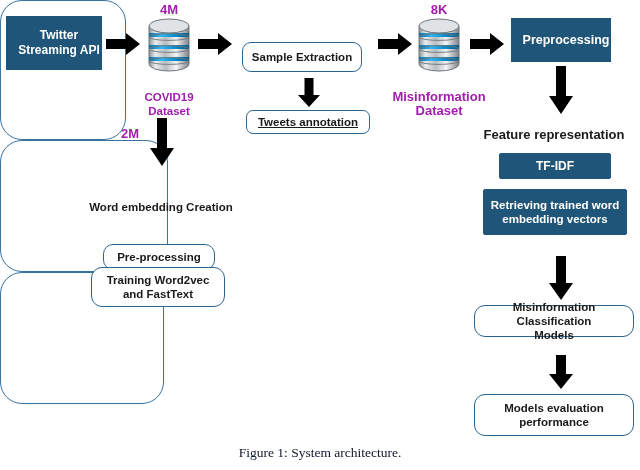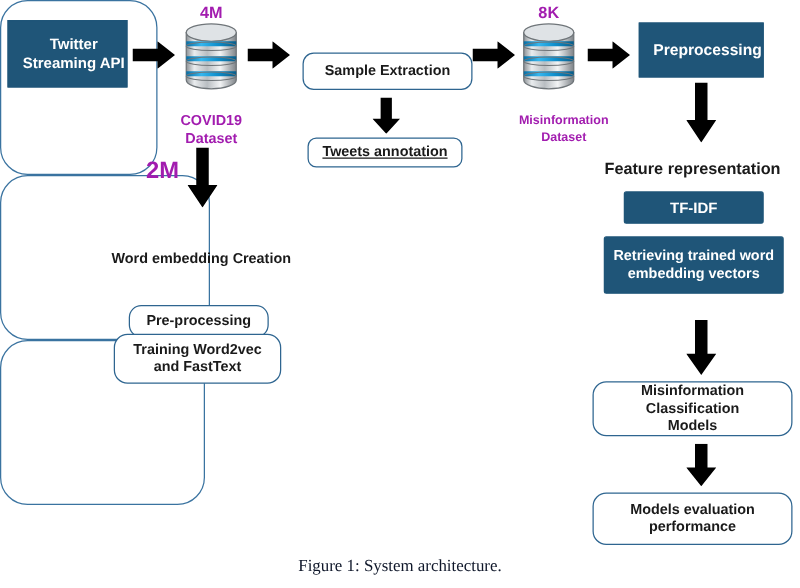--- a/index.html
+++ b/index.html
@@ -105,33 +105,33 @@
     <span>COVID19
 Dataset</span>
   </div>
 
   <div class="arrow" style="left:198px;top:33px;">
     <svg width="34" height="22" viewBox="0 0 34 22" aria-hidden="true">
       <path d="M0 6 H20 V0 L34 11 L20 22 V16 H0 Z" fill="#000"></path>
     </svg>
   </div>
 
-  <div class="lbl" style="left:112px;top:126px;width:36px;font-size:19px;">
+  <div class="lbl" style="left:112px;top:126px;width:36px;font-size:13px;">
     <span>2M</span>
   </div>
   <div class="arrow" style="left:150px;top:118px;">
     <svg width="24" height="48" viewBox="0 0 24 48" aria-hidden="true">
       <path d="M7 0 H17 V30 H24 L12 48 L0 30 H7 Z" fill="#000"></path>
     </svg>
   </div>
 
   <div class="container" style="left:248px;top:10px;width:124px;height:138px;">
   </div>
 
-  <div class="node obox" style="left:242px;top:42px;width:136px;height:30px;font-size:11.5px;">
+  <div class="node obox" style="left:242px;top:42px;width:120px;height:30px;font-size:11.5px;">
     <span>Sample Extraction</span>
   </div>
 
   <div class="arrow" style="left:298px;top:78px;">
     <svg width="22" height="29" viewBox="0 0 22 29" aria-hidden="true">
       <path d="M6.5 0 H15.5 V17 H22 L11 29 L0 17 H6.5 Z" fill="#000"></path>
     </svg>
   </div>
 
   <div class="node obox tight" style="left:246px;top:110px;width:124px;height:24px;font-size:11.5px;">
@@ -156,21 +156,21 @@
         <rect x="3" y="15" width="40" height="4" fill="url(#cyan)"></rect>
         <ellipse cx="23" cy="19" rx="20" ry="3.4" fill="none" stroke="#6f7579" stroke-width="0.9"></ellipse>
         <rect x="3" y="27" width="40" height="4" fill="url(#cyan)"></rect>
         <ellipse cx="23" cy="31" rx="20" ry="3.4" fill="none" stroke="#6f7579" stroke-width="0.9"></ellipse>
         <rect x="3" y="39" width="40" height="4" fill="url(#cyan)"></rect>
         <ellipse cx="23" cy="43" rx="20" ry="3.4" fill="none" stroke="#6f7579" stroke-width="0.9"></ellipse>
       </g>
     </svg>
   </div>
 
-  <div class="lbl" style="left:400px;top:76px;width:102px;font-size:10px;line-height:14px;white-space:pre-line;">
+  <div class="lbl" style="left:388px;top:76px;width:102px;font-size:13px;line-height:14px;white-space:pre-line;">
     <span>Misinformation
 Dataset</span>
   </div>
 
   <div class="arrow" style="left:470px;top:33px;">
     <svg width="34" height="22" viewBox="0 0 34 22" aria-hidden="true">
       <path d="M0 6 H20 V0 L34 11 L20 22 V16 H0 Z" fill="#000"></path>
     </svg>
   </div>
 
@@ -198,21 +198,21 @@
   <div class="node filled" style="left:499px;top:153px;width:112px;height:26px;font-size:12px;border-radius:2px;">
     <span>TF-IDF</span>
   </div>
 
   <div class="arrow" style="left:549px;top:256px;">
     <svg width="24" height="44" viewBox="0 0 24 44" aria-hidden="true">
       <path d="M7 0 H17 V27 H24 L12 44 L0 27 H7 Z" fill="#000"></path>
     </svg>
   </div>
 
-  <div class="node obox" style="left:474px;top:305px;width:160px;height:44px;font-size:11.5px;line-height:14px;border-radius:11px;">
+  <div class="node obox" style="left:474px;top:305px;width:160px;height:32px;font-size:11.5px;line-height:14px;border-radius:11px;">
     <span style="white-space:pre-line;">Misinformation Classification
 Models</span>
   </div>
 
   <div class="arrow" style="left:549px;top:355px;">
     <svg width="24" height="34" viewBox="0 0 24 34" aria-hidden="true">
       <path d="M7 0 H17 V19 H24 L12 34 L0 19 H7 Z" fill="#000"></path>
     </svg>
   </div>
 

